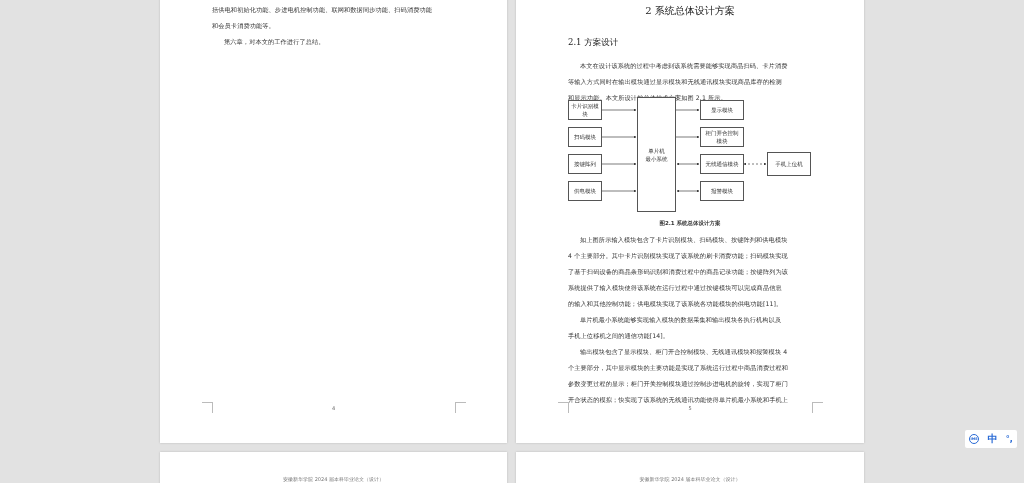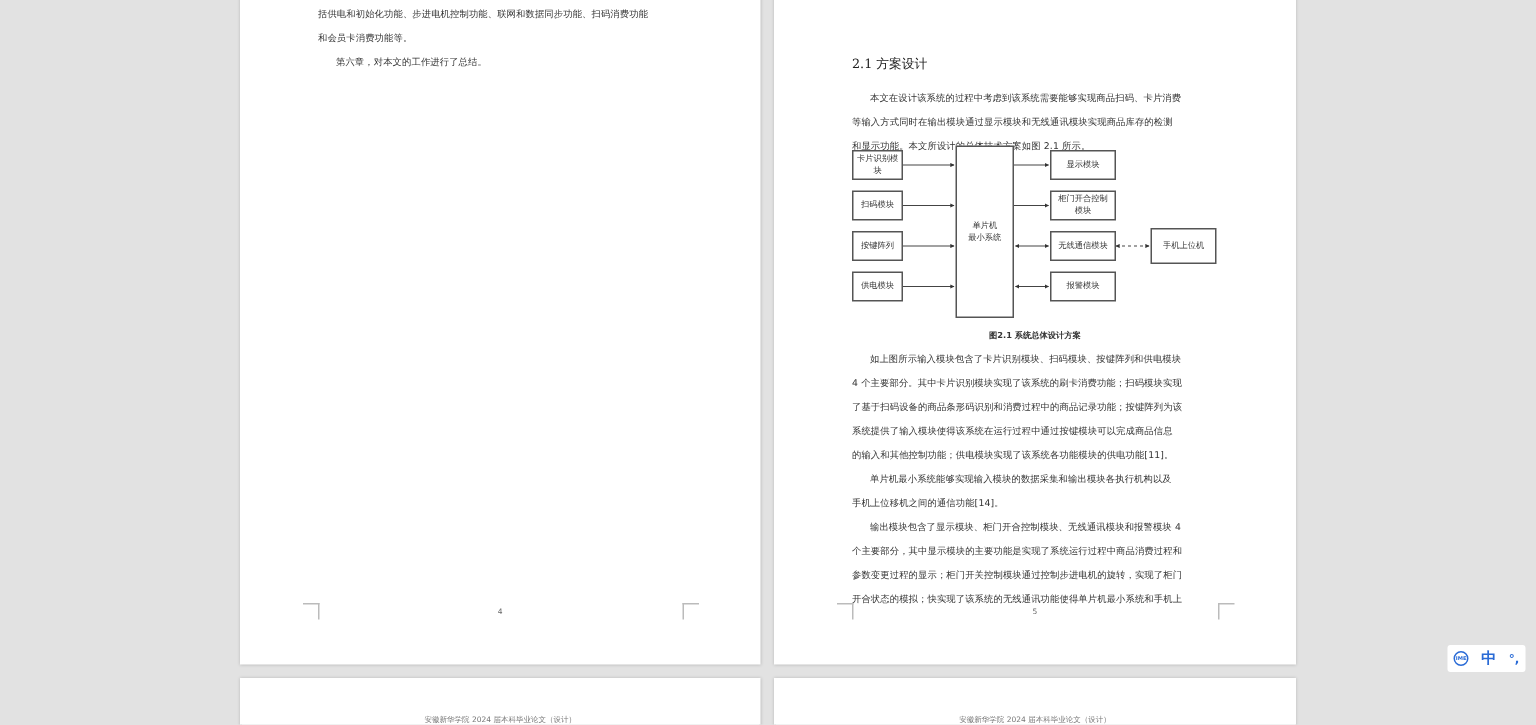--- a/index.html
+++ b/index.html
@@ -49,20 +49,21 @@
 <div class="page" id="page-4">
   <div class="txt" style="left:52px; top:22px;">括供电和初始化功能、步进电机控制功能、联网和数据同步功能、扫码消费功能</div>
   <div class="txt" style="left:52px; top:38px;">和会员卡消费功能等。</div>
   <div class="txt indent" style="left:52px; top:54px;">第六章，对本文的工作进行了总结。</div>
   <div class="corner l" style="left:42px; top:422px;"></div>
   <div class="corner r" style="left:295px; top:422px;"></div>
   <div class="page-num" style="top:425px;">4</div>
 </div>
 
 <div class="page" id="page-5">
+  <div class="chap-title">2  系统总体设计方案</div>
   <div class="sec-title">2.1  方案设计</div>
   <div class="txt indent" style="left:52px; top:78px;">本文在设计该系统的过程中考虑到该系统需要能够实现商品扫码、卡片消费</div>
   <div class="txt" style="left:52px; top:94px;">等输入方式同时在输出模块通过显示模块和无线通讯模块实现商品库存的检测</div>
   <div class="txt" style="left:52px; top:110px;">和显示功能。本文所设计的总体技术方案如图 2.1 所示。</div>
 
   <div class="diagram">
     <svg width="250" height="118" style="position:absolute;left:0;top:0">
       <defs>
         <marker id="ah" markerWidth="4" markerHeight="4" refX="3.5" refY="2" orient="auto">
             <path d="M0,0 L4,2 L0,4 z" fill="#333"></path>

